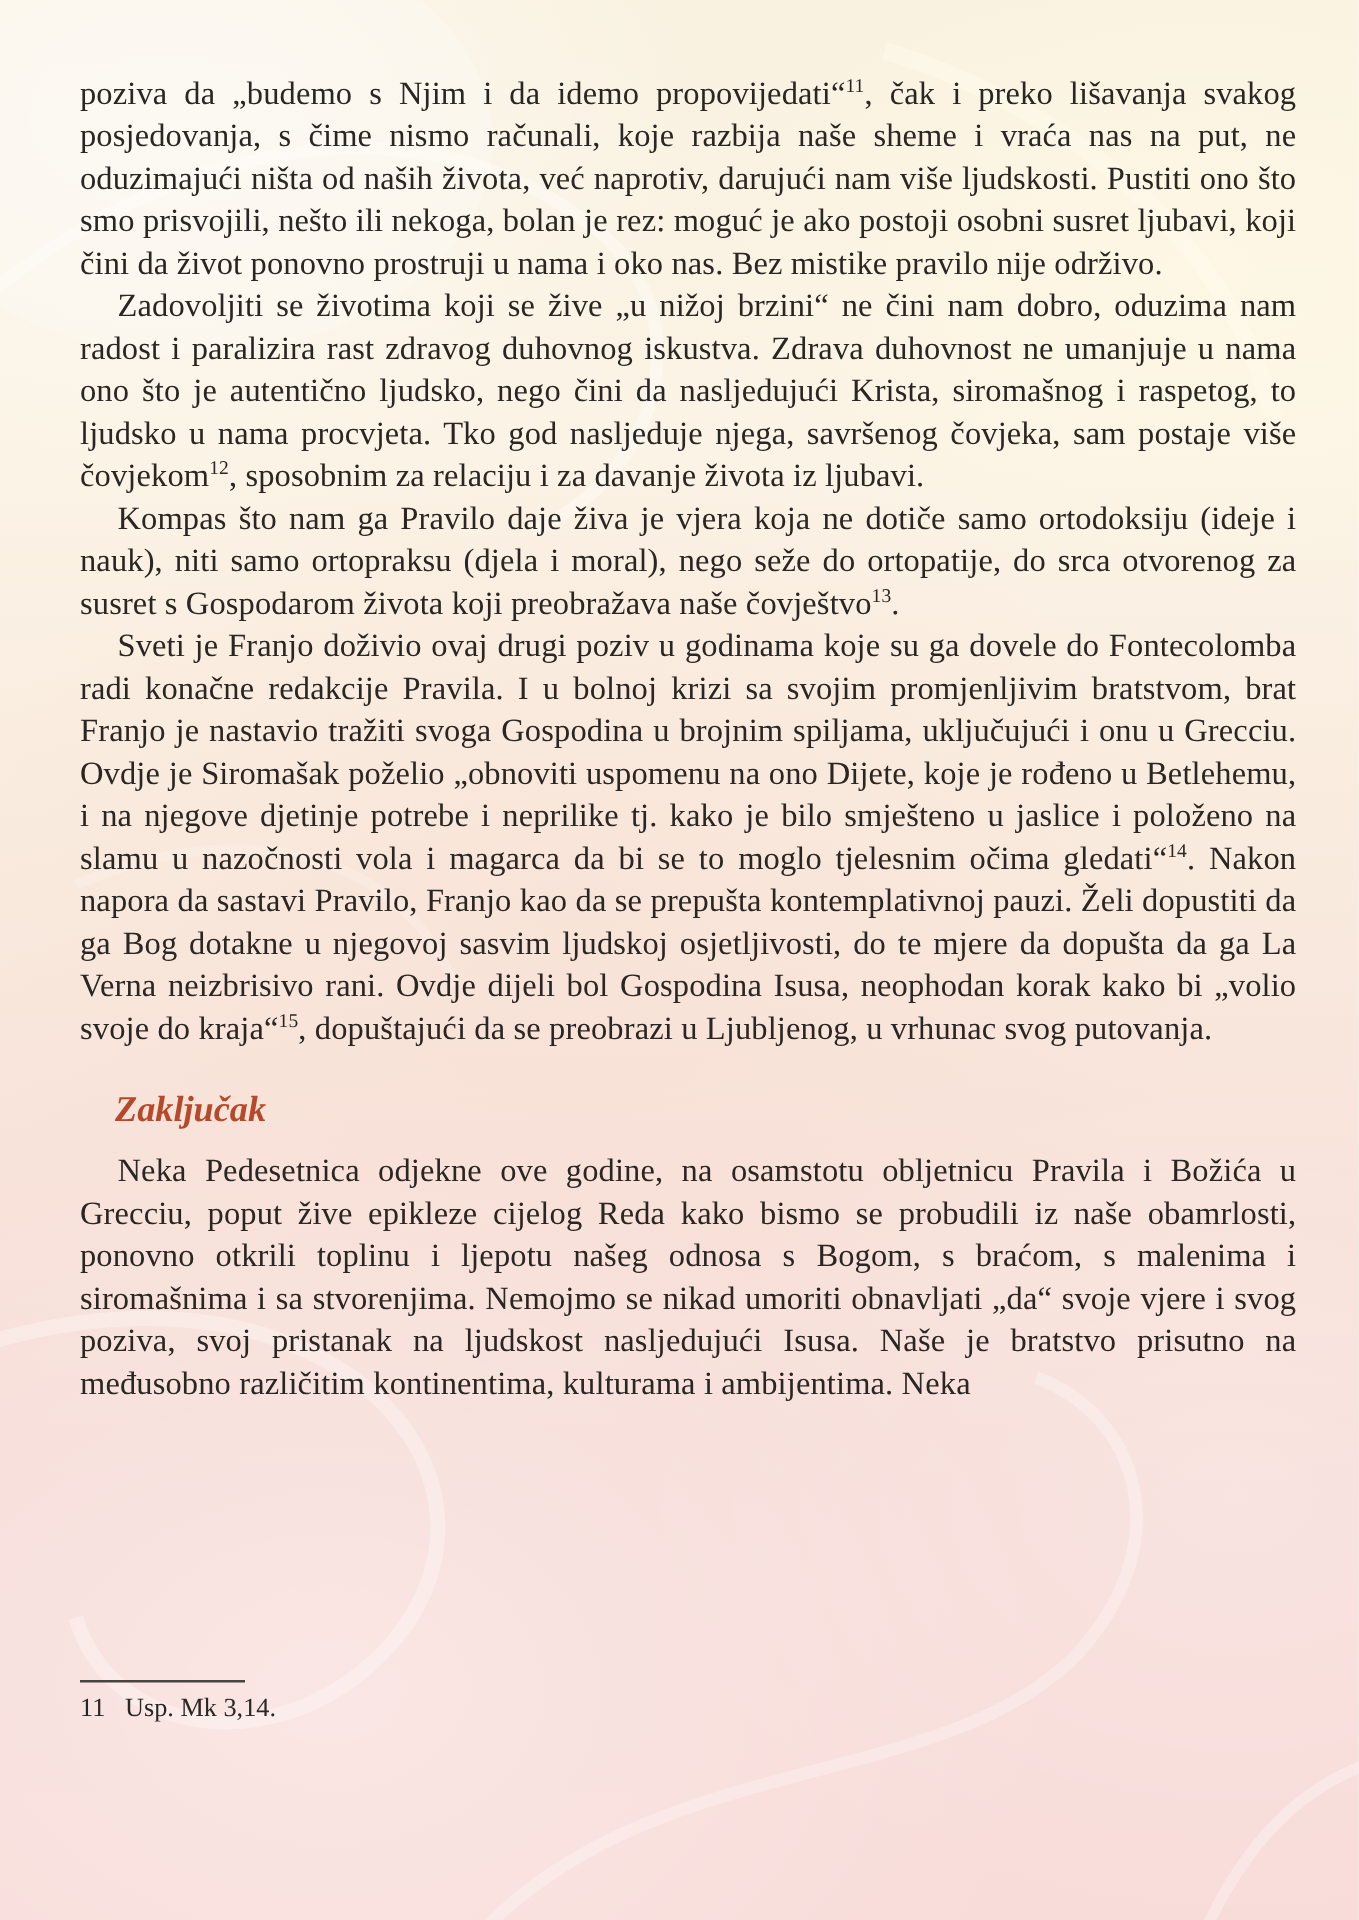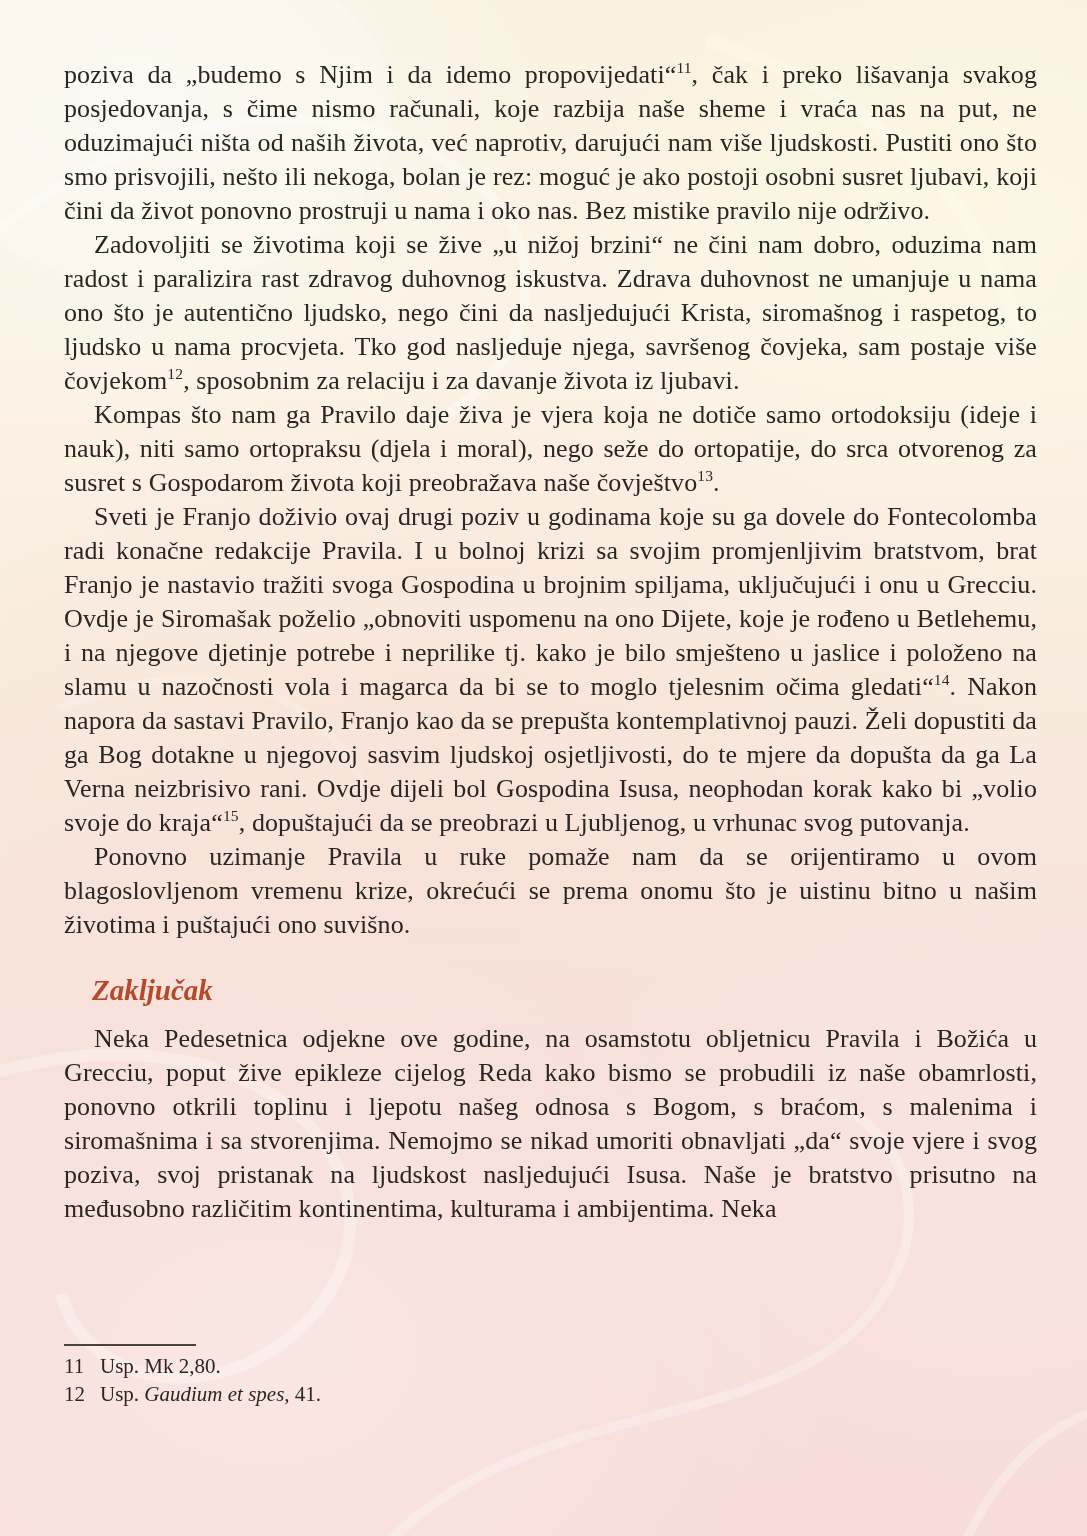--- a/index.html
+++ b/index.html
@@ -84,27 +84,25 @@
     <path d="M950,1536 C 1000,1420 1080,1380 1150,1390" stroke="rgba(255,255,255,0.30)" stroke-width="9" fill="none"></path>
     <path d="M60,700 C 200,640 320,680 360,780" stroke="rgba(255,255,255,0.18)" stroke-width="8" fill="none"></path>
   </svg>
 
   <main class="content">
     <div class="article" id="article">
         <p class="body-para"><span>poziva da „budemo s Njim i da idemo propovijedati“</span><sup>11</sup><span>, čak i preko lišavanja svakog posjedovanja, s čime nismo računali, koje razbija naše sheme i vraća nas na put, ne oduzimajući ništa od naših života, već naprotiv, darujući nam više ljudskosti. Pustiti ono što smo prisvojili, nešto ili nekoga, bolan je rez: moguć je ako postoji osobni susret ljubavi, koji čini da život ponovno prostruji u nama i oko nas. Bez mistike pravilo nije održivo.</span></p>
         <p class="body-para indent"><span>Zadovoljiti se životima koji se žive „u nižoj brzini“ ne čini nam dobro, oduzima nam radost i paralizira rast zdravog duhovnog iskustva. Zdrava duhovnost ne umanjuje u nama ono što je autentično ljudsko, nego čini da nasljedujući Krista, siromašnog i raspetog, to ljudsko u nama procvjeta. Tko god nasljeduje njega, savršenog čovjeka, sam postaje više čovjekom</span><sup>12</sup><span>, sposobnim za relaciju i za davanje života iz ljubavi.</span></p>
         <p class="body-para indent"><span>Kompas što nam ga Pravilo daje živa je vjera koja ne dotiče samo ortodoksiju (ideje i nauk), niti samo ortopraksu (djela i moral), nego seže do ortopatije, do srca otvorenog za susret s Gospodarom života koji preobražava naše čovještvo</span><sup>13</sup><span>.</span></p>
         <p class="body-para indent"><span>Sveti je Franjo doživio ovaj drugi poziv u godinama koje su ga dovele do Fontecolomba radi konačne redakcije Pravila. I u bolnoj krizi sa svojim promjenljivim bratstvom, brat Franjo je nastavio tražiti svoga Gospodina u brojnim spiljama, uključujući i onu u Grecciu. Ovdje je Siromašak poželio „obnoviti uspomenu na ono Dijete, koje je rođeno u Betlehemu, i na njegove djetinje potrebe i neprilike tj. kako je bilo smješteno u jaslice i položeno na slamu u nazočnosti vola i magarca da bi se to moglo tjelesnim očima gledati“</span><sup>14</sup><span>. Nakon napora da sastavi Pravilo, Franjo kao da se prepušta kontemplativnoj pauzi. Želi dopustiti da ga Bog dotakne u njegovoj sasvim ljudskoj osjetljivosti, do te mjere da dopušta da ga La Verna neizbrisivo rani. Ovdje dijeli bol Gospodina Isusa, neophodan korak kako bi „volio svoje do kraja“</span><sup>15</sup><span>, dopuštajući da se preobrazi u Ljubljenog, u vrhunac svog putovanja.</span></p>
-        <p class="body-para indent"><span>Ponovno uzimanje Pravila u ruke pomaže nam da se orijentiramo u ovom blagoslovljenom vremenu krize, okrećući se prema onomu što je uistinu bitno u našim životima i puštajući ono suvišno.</span></p>
         <h2 class="section-heading">Zaključak</h2>
         <p class="body-para indent"><span>Neka Pedesetnica odjekne ove godine, na osamstotu obljetnicu Pravila i Božića u Grecciu, poput žive epikleze cijelog Reda kako bismo se probudili iz naše obamrlosti, ponovno otkrili toplinu i ljepotu našeg odnosa s Bogom, s braćom, s malenima i siromašnima i sa stvorenjima. Nemojmo se nikad umoriti obnavljati „da“ svoje vjere i svog poziva, svoj pristanak na ljudskost nasljedujući Isusa. Naše je bratstvo prisutno na međusobno različitim kontinentima, kulturama i ambijentima. Neka</span></p>
       </div>
   </main>
 
   <footer class="footnotes">
     <div class="fn-rule"></div>
     <ol class="fn-list" id="fnlist">
-        <li class="fn-item"><span class="fn-num">11</span><span>Usp. Mk 2,80.</span></li>
-        <li class="fn-item"><span class="fn-num">12</span><span>Usp. </span><em>Gaudium et spes</em><span>, 41.</span></li>
+        <li class="fn-item"><span class="fn-num">11</span><span>Usp. Mk 3,14.</span></li>
       </ol>
   </footer>
 
 </div>
 
 </body></html>

